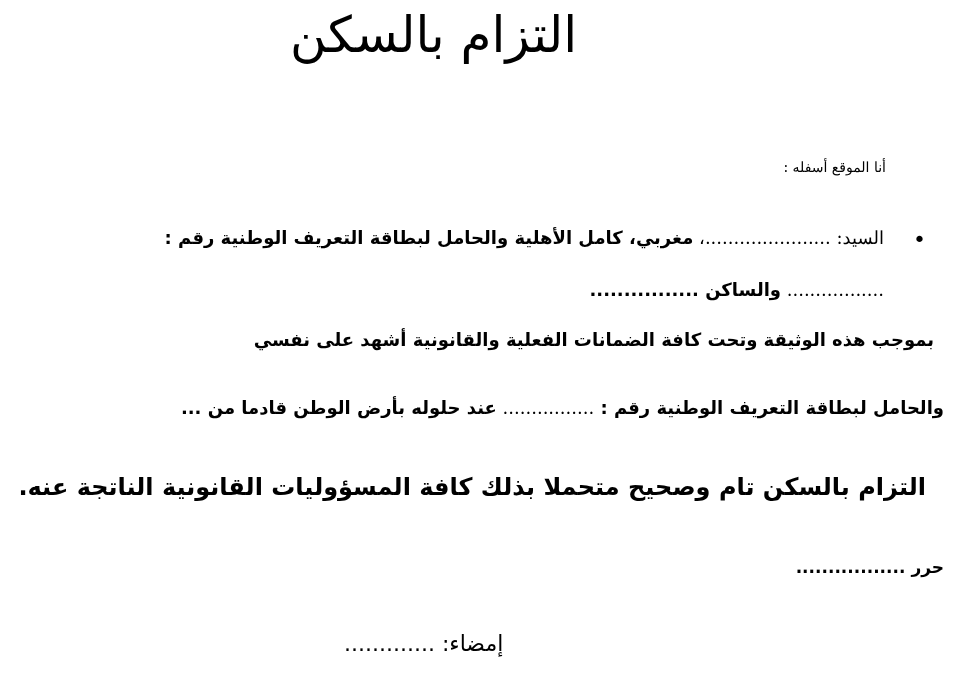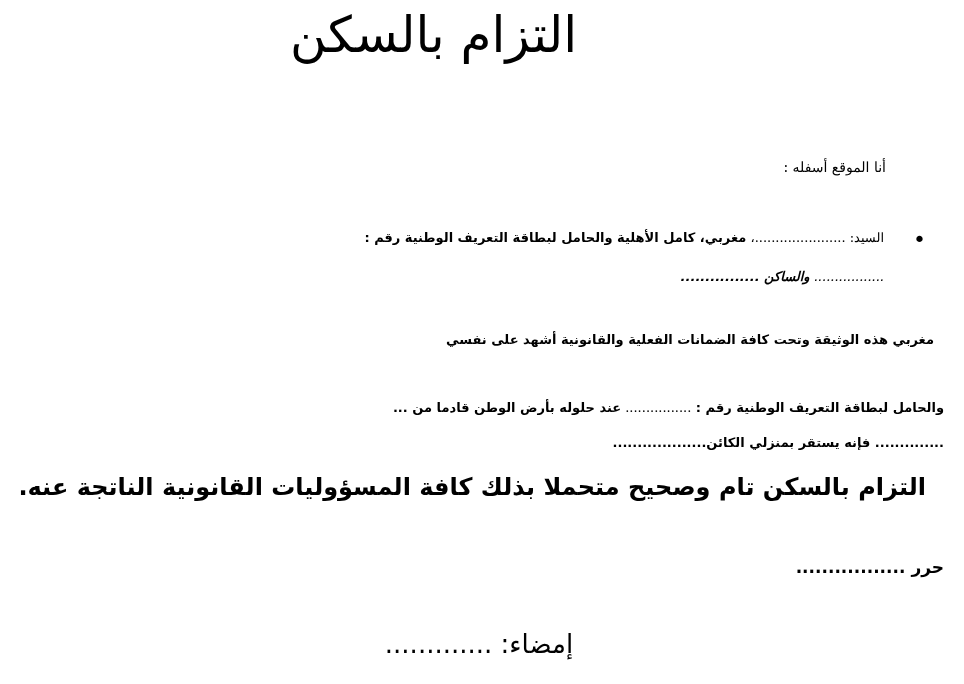--- a/index.html
+++ b/index.html
@@ -42,30 +42,30 @@
       line-height: 26px;
       font-family: "DejaVu Serif", serif;
     }
     .bullet {
       top: 228px;
       right: 38px;
       font-size: 22px;
       line-height: 24px;
     }
     .b-line {
-      font-size: 13px;
+      font-size: 18px;
       line-height: 26px;
       font-weight: bold;
     }
     .reg {
       font-weight: normal;
       font-family: "DejaVu Serif", serif;
     }
     .l1 { top: 225px; right: 80px; }
-    .l2 { top: 264px; right: 80px; font-style: italic; }
+    .l2 { top: 277px; right: 80px; }
     .p1 { top: 327px; right: 30px; }
     .p2 { top: 361px; right: 20px; }
     .p3 { top: 395px; right: 20px; }
     .p4 { top: 430px; right: 20px; }
     .p5 {
       top: 472px;
       right: 38px;
       font-size: 24px;
       line-height: 30px;
       font-weight: bold;
@@ -74,22 +74,22 @@
       top: 554px;
       right: 20px;
       font-size: 17px;
       line-height: 26px;
       font-weight: bold;
     }
     .sign {
       top: 624px;
       left: 344px;
       width: 270px;
-      text-align: center;
-      font-size: 26px;
+      text-align: left;
+      font-size: 22px;
       line-height: 40px;
     }
   </style>
 </head>
 <body>
 
 <div class="page">
 
   <div class="abs title">التزام بالسكن</div>
 
@@ -98,28 +98,27 @@
   <div class="abs bullet">•</div>
 
   <div class="abs b-line l1">
     <span class="reg">السيد:</span><span class="reg"> ......................، </span><span>مغربي، كامل الأهلية والحامل لبطاقة التعريف الوطنية رقم :</span>
   </div>
 
   <div class="abs b-line l2">
     <span class="reg">................. </span><span>والساكن </span><span>................</span>
   </div>
 
-  <div class="abs b-line p1">مغربي هذه الوثيقة وتحت كافة الضمانات الفعلية والقانونية أشهد على  نفسي</div>
+  <div class="abs b-line p1">بموجب هذه الوثيقة وتحت كافة الضمانات الفعلية والقانونية أشهد على  نفسي</div>
 
 
   <div class="abs b-line p3">
     <span>والحامل لبطاقة التعريف الوطنية رقم : </span><span class="reg">................ </span><span>عند حلوله بأرض الوطن قادما من ...</span>
   </div>
 
-  <div class="abs b-line p4">.............. فإنه يستقر بمنزلي الكائن...................</div>
 
   <div class="abs p5">التزام بالسكن تام وصحيح متحملا بذلك كافة المسؤوليات القانونية الناتجة عنه.</div>
 
   <div class="abs harrar">
     <span>حرر</span><span> .................</span>
   </div>
 
   <div class="abs sign">
     <span>إمضاء:</span><span> .............</span>
   </div>

